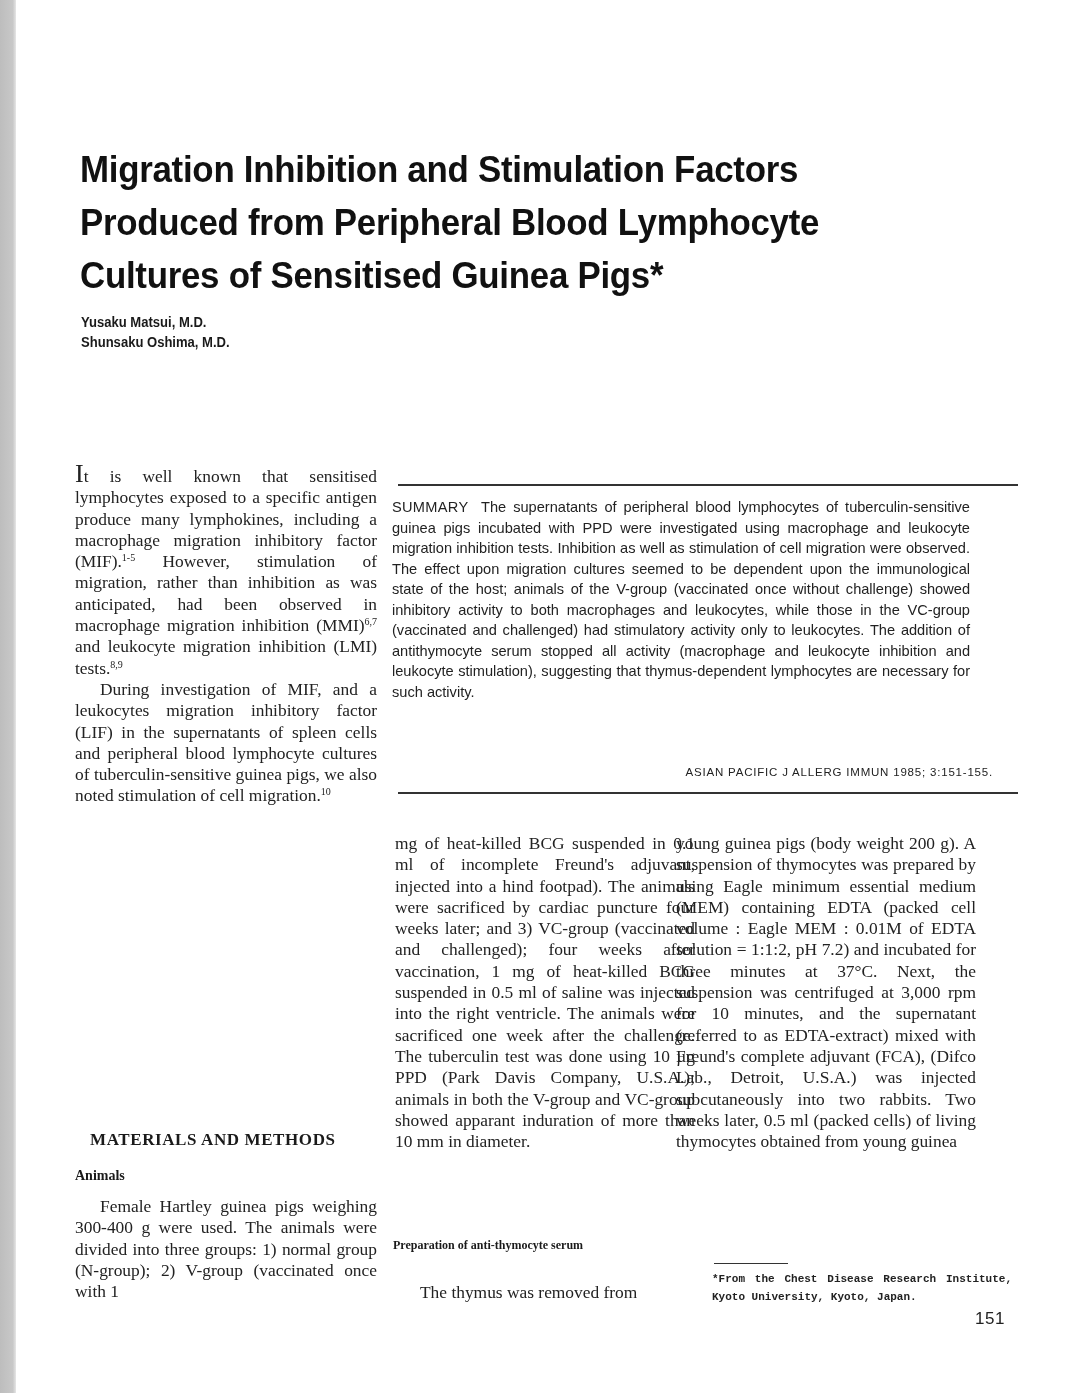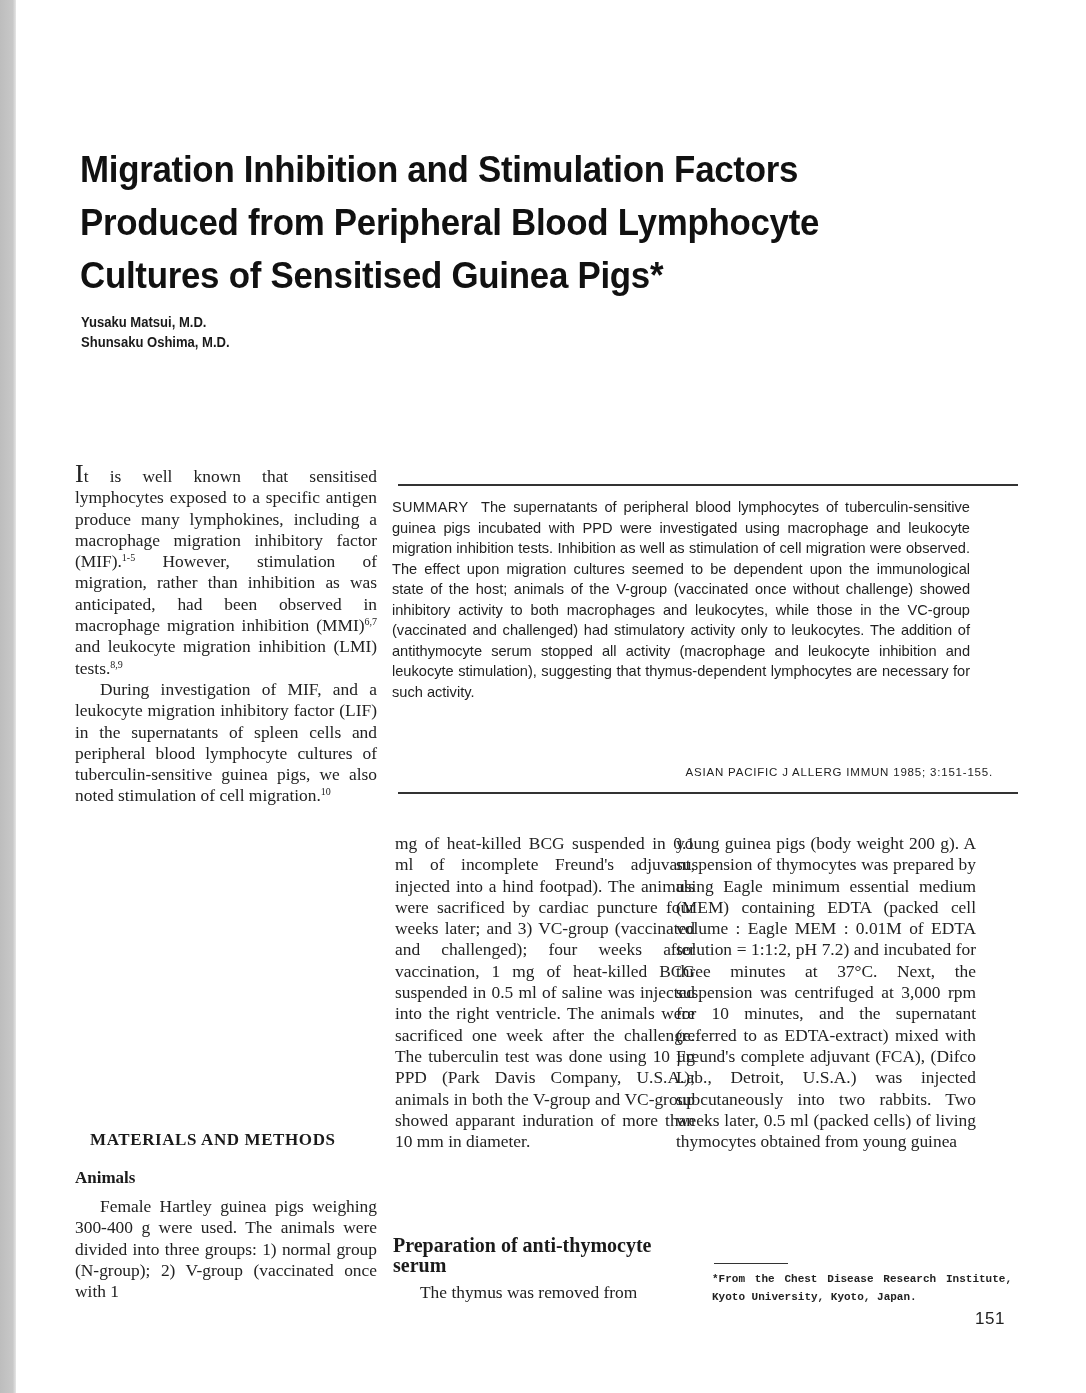--- a/index.html
+++ b/index.html
@@ -37,25 +37,25 @@
   .col2 { left: 395px; top: 833px; width: 300px; }
   .col3 { left: 676px; top: 833px; width: 300px; }
   sup { font-size: 10px; line-height: 0; vertical-align: 6px; }
   .heading-mm {
     position: absolute; left: 90px; top: 1130px;
     font-family: "Liberation Serif", serif; font-weight: bold; font-size: 17px;
     letter-spacing: 0.6px; color: #1a1a1a; white-space: nowrap;
   }
   .heading-animals {
     position: absolute; left: 75px; top: 1168px;
-    font-family: "Liberation Serif", serif; font-weight: bold; font-size: 17px; color: #1a1a1a;
+    font-family: "Liberation Serif", serif; font-weight: bold; font-size: 14px; color: #1a1a1a;
   }
   .heading-prep {
     position: absolute; left: 393px; top: 1235px; width: 300px;
-    font-family: "Liberation Serif", serif; font-weight: bold; font-size: 20px; line-height: 20px; color: #1a1a1a;
+    font-family: "Liberation Serif", serif; font-weight: bold; font-size: 12px; line-height: 20px; color: #1a1a1a;
   }
   .col2b { left: 395px; top: 1282px; width: 300px; }
   .rule { position: absolute; background: #333; height: 1.5px; }
   .rule-top { left: 398px; top: 484px; width: 620px; }
   .rule-bottom { left: 398px; top: 792px; width: 620px; }
   .summary {
     position: absolute; left: 392px; top: 497px; width: 578px;
     font-family: "Liberation Sans", sans-serif; font-size: 14.6px; line-height: 20.5px;
     text-align: justify; color: #222;
   }
@@ -87,21 +87,21 @@
   <span class="line">Cultures of Sensitised Guinea Pigs*</span>
 </h1>
 
 <div class="authors">
   <div>Yusaku Matsui, M.D.</div>
   <div>Shunsaku Oshima, M.D.</div>
 </div>
 
 <div class="col col1 serif">
   <p><span class="dropcap">I</span><span>t is well known that sensitised lymphocytes exposed to a specific antigen produce many lymphokines, including a macrophage migration inhibitory factor (MIF).</span><sup>1-5</sup><span> However, stimulation of migration, rather than inhibition as was anticipated, had been observed in macrophage migration inhibition (MMI)</span><sup>6,7</sup><span> and leukocyte migration inhibition (LMI) tests.</span><sup>8,9</sup></p>
-  <p class="indent"><span>During investigation of MIF, and a leukocyte migration inhibitory factor (LIF) in the supernatants of spleen cells and peripheral blood lymphocyte cultures of tuberculin-sensitive guinea pigs, we also noted stimulation of cell migration.</span><sup>10</sup></p>
+  <p class="indent"><span>During investigation of MIF, and a leukocytes migration inhibitory factor (LIF) in the supernatants of spleen cells and peripheral blood lymphocyte cultures of tuberculin-sensitive guinea pigs, we also noted stimulation of cell migration.</span><sup>10</sup></p>
 </div>
 
 <div class="heading-mm">MATERIALS AND METHODS</div>
 <div class="heading-animals">Animals</div>
 
 <div class="col col1b serif">
   <p class="indent">Female Hartley guinea pigs weighing 300-400 g were used. The animals were divided into three groups: 1) normal group (N-group); 2) V-group (vaccinated once with 1</p>
 </div>
 
 <div class="rule rule-top"></div>

